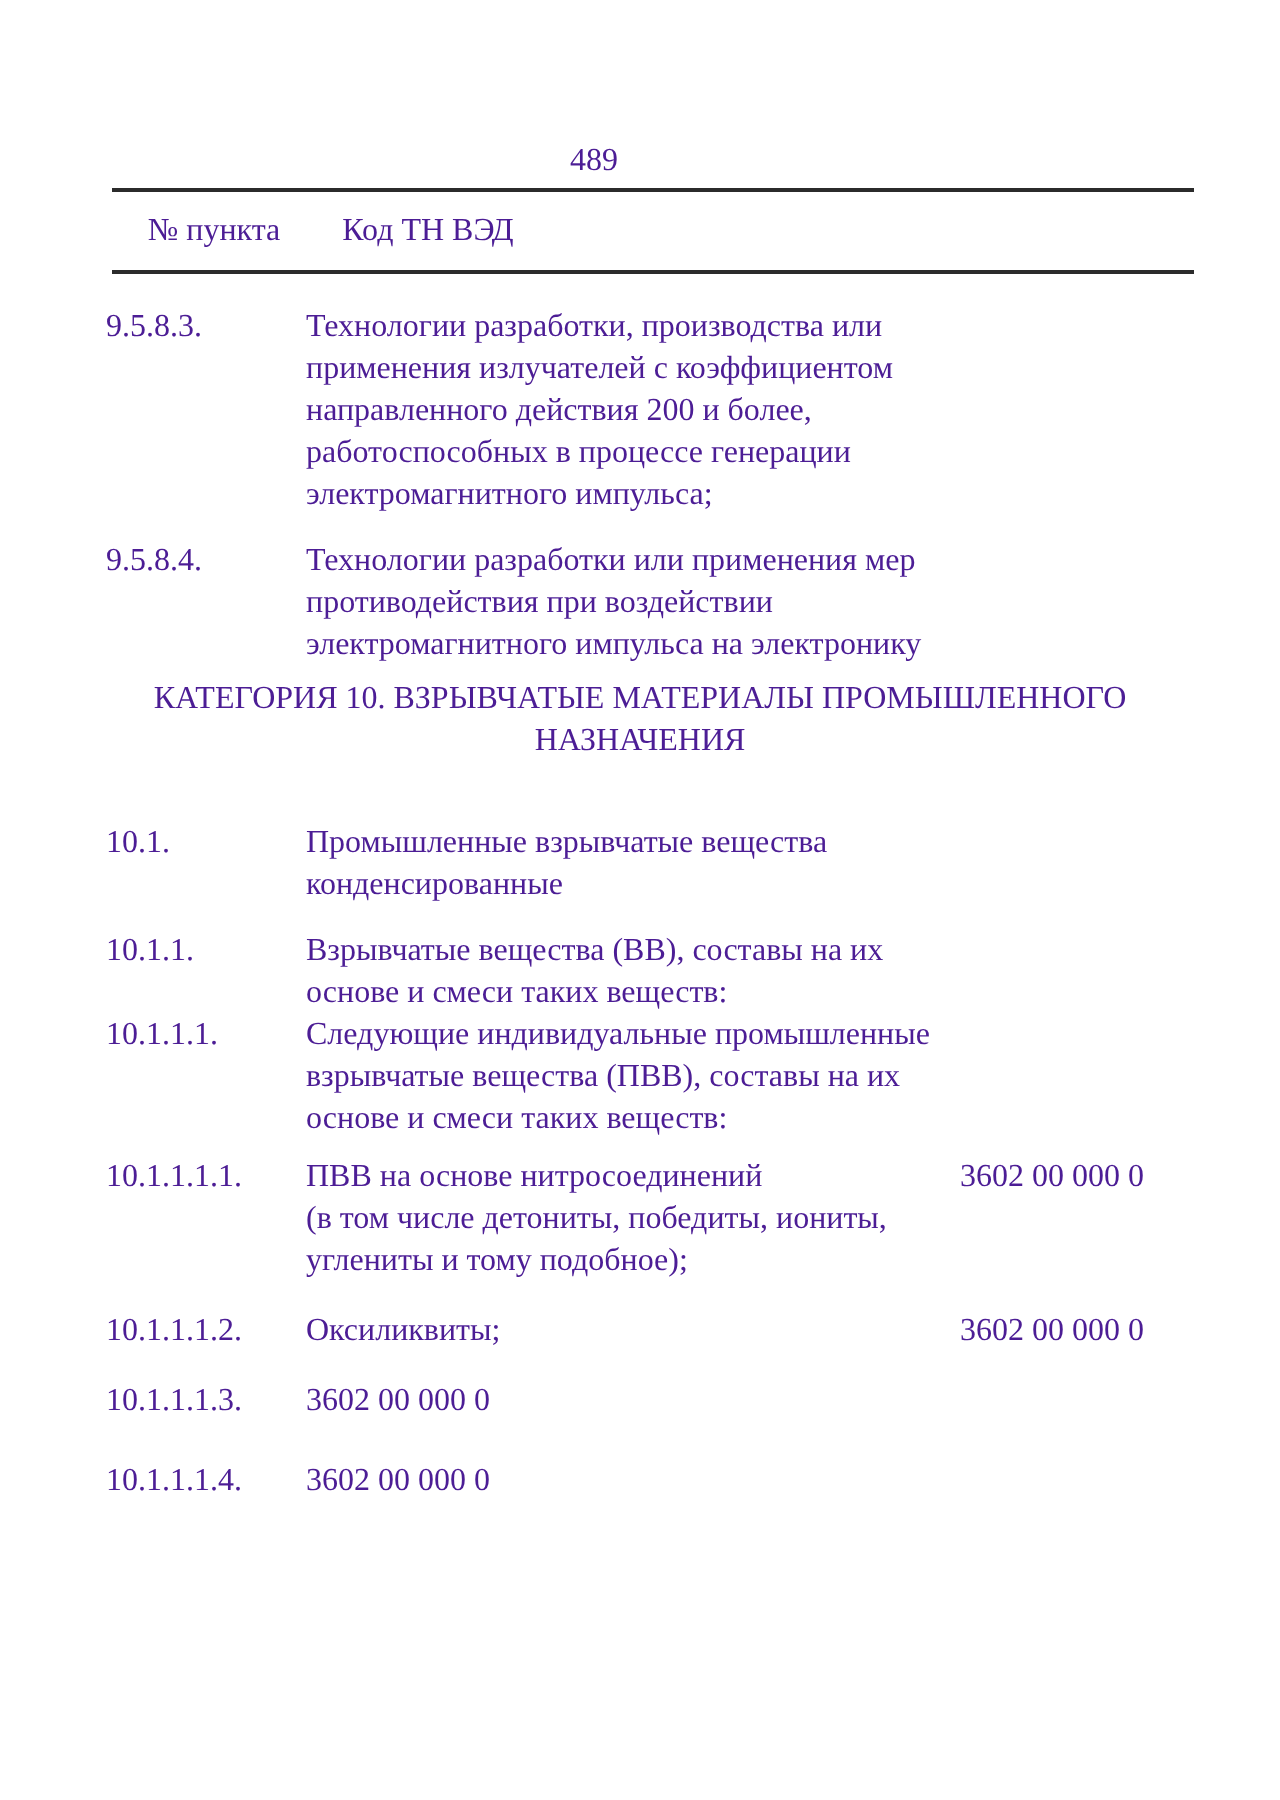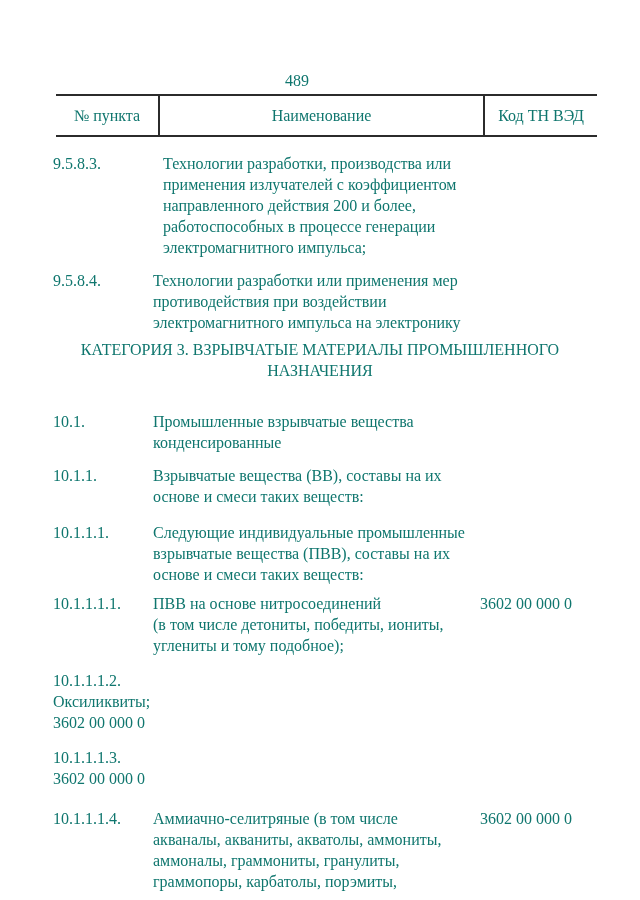--- a/index.html
+++ b/index.html
@@ -6,21 +6,21 @@
     margin: 0;
     padding: 0;
     background: #ffffff;
   }
   .page {
     position: relative;
     width: 640px;
     height: 900px;
     background: #ffffff;
     font-family: "Liberation Serif", "DejaVu Serif", serif;
-    color: #0f766e;
+    color: #4c1d95;
     overflow: hidden;
   }
   .page-number {
     position: absolute;
     top: 71px;
     left: 0;
     width: 594px;
     text-align: center;
     font-size: 16px;
     line-height: 19px;
@@ -66,39 +66,38 @@
   .cell { box-sizing: border-box; }
   .cell.num  { width: 100px; flex-shrink: 0; }
   .cell.name { width: 327px; flex-shrink: 0; white-space: pre-line; }
   .cell.code { width: 140px; flex-shrink: 0; }
   .category-heading {
     text-align: center;
     white-space: pre-line;
     font-size: 16px;
     line-height: 21px;
   }
-  .mt20 { margin-top: 20px; justify-content: space-between; }
+  .mt20 { margin-top: 20px; }
   .mt12 { margin-top: 12px; }
   .mt6  { margin-top: 6px;  }
   .mt17 { margin-top: 30px; }
-  .mt15 { margin-top: 15px; }
+  .mt15 { }
   .mt8  { margin-top: 8px;  }
-  .mt14 { margin-top: 14px; flex-direction: column; }
+  .mt14 { margin-top: 14px; }
   .mt19 { margin-top: 19px; }
 </style>
 </head>
 <body>
 
 <div class="page">
 
   <div class="page-number">489</div>
 
   <div class="thead">
     <div class="th th-num">№ пункта</div>
-    <div class="th th-name">Наименование</div>
     <div class="th th-code">Код ТН ВЭД</div>
   </div>
 
   <div class="tbody">
 
     <div class="row mt20">
       <div class="cell num">9.5.8.3.</div>
       <div class="cell name">Технологии разработки, производства или
 применения излучателей с коэффициентом
 направленного действия 200 и более,
@@ -108,21 +107,21 @@
     </div>
 
     <div class="row mt12">
       <div class="cell num">9.5.8.4.</div>
       <div class="cell name">Технологии разработки или применения мер
 противодействия при воздействии
 электромагнитного импульса на электронику</div>
       <div class="cell code"></div>
     </div>
 
-    <div class="category-heading mt6">КАТЕГОРИЯ 3. ВЗРЫВЧАТЫЕ МАТЕРИАЛЫ ПРОМЫШЛЕННОГО
+    <div class="category-heading mt6">КАТЕГОРИЯ 10. ВЗРЫВЧАТЫЕ МАТЕРИАЛЫ ПРОМЫШЛЕННОГО
 НАЗНАЧЕНИЯ</div>
 
     <div class="row mt17">
       <div class="cell num">10.1.</div>
       <div class="cell name">Промышленные взрывчатые вещества
 конденсированные</div>
       <div class="cell code"></div>
     </div>
 
     <div class="row mt12">
@@ -154,23 +153,17 @@
       <div class="cell code">3602 00 000 0</div>
     </div>
 
     <div class="row mt14">
       <div class="cell num">10.1.1.1.3.</div>
       <div class="cell code">3602 00 000 0</div>
     </div>
 
     <div class="row mt19">
       <div class="cell num">10.1.1.1.4.</div>
-      <div class="cell name">Аммиачно-селитряные (в том числе
-акваналы, акваниты, акватолы, аммониты,
-аммоналы, граммониты, гранулиты,
-граммопоры, карбатолы, порэмиты,
-игданиты, эмулиты, эмульсены,
-эмульсолиты, эмуласты и тому подобное);</div>
       <div class="cell code">3602 00 000 0</div>
     </div>
 
   </div>
 </div>
 
 </body></html>

